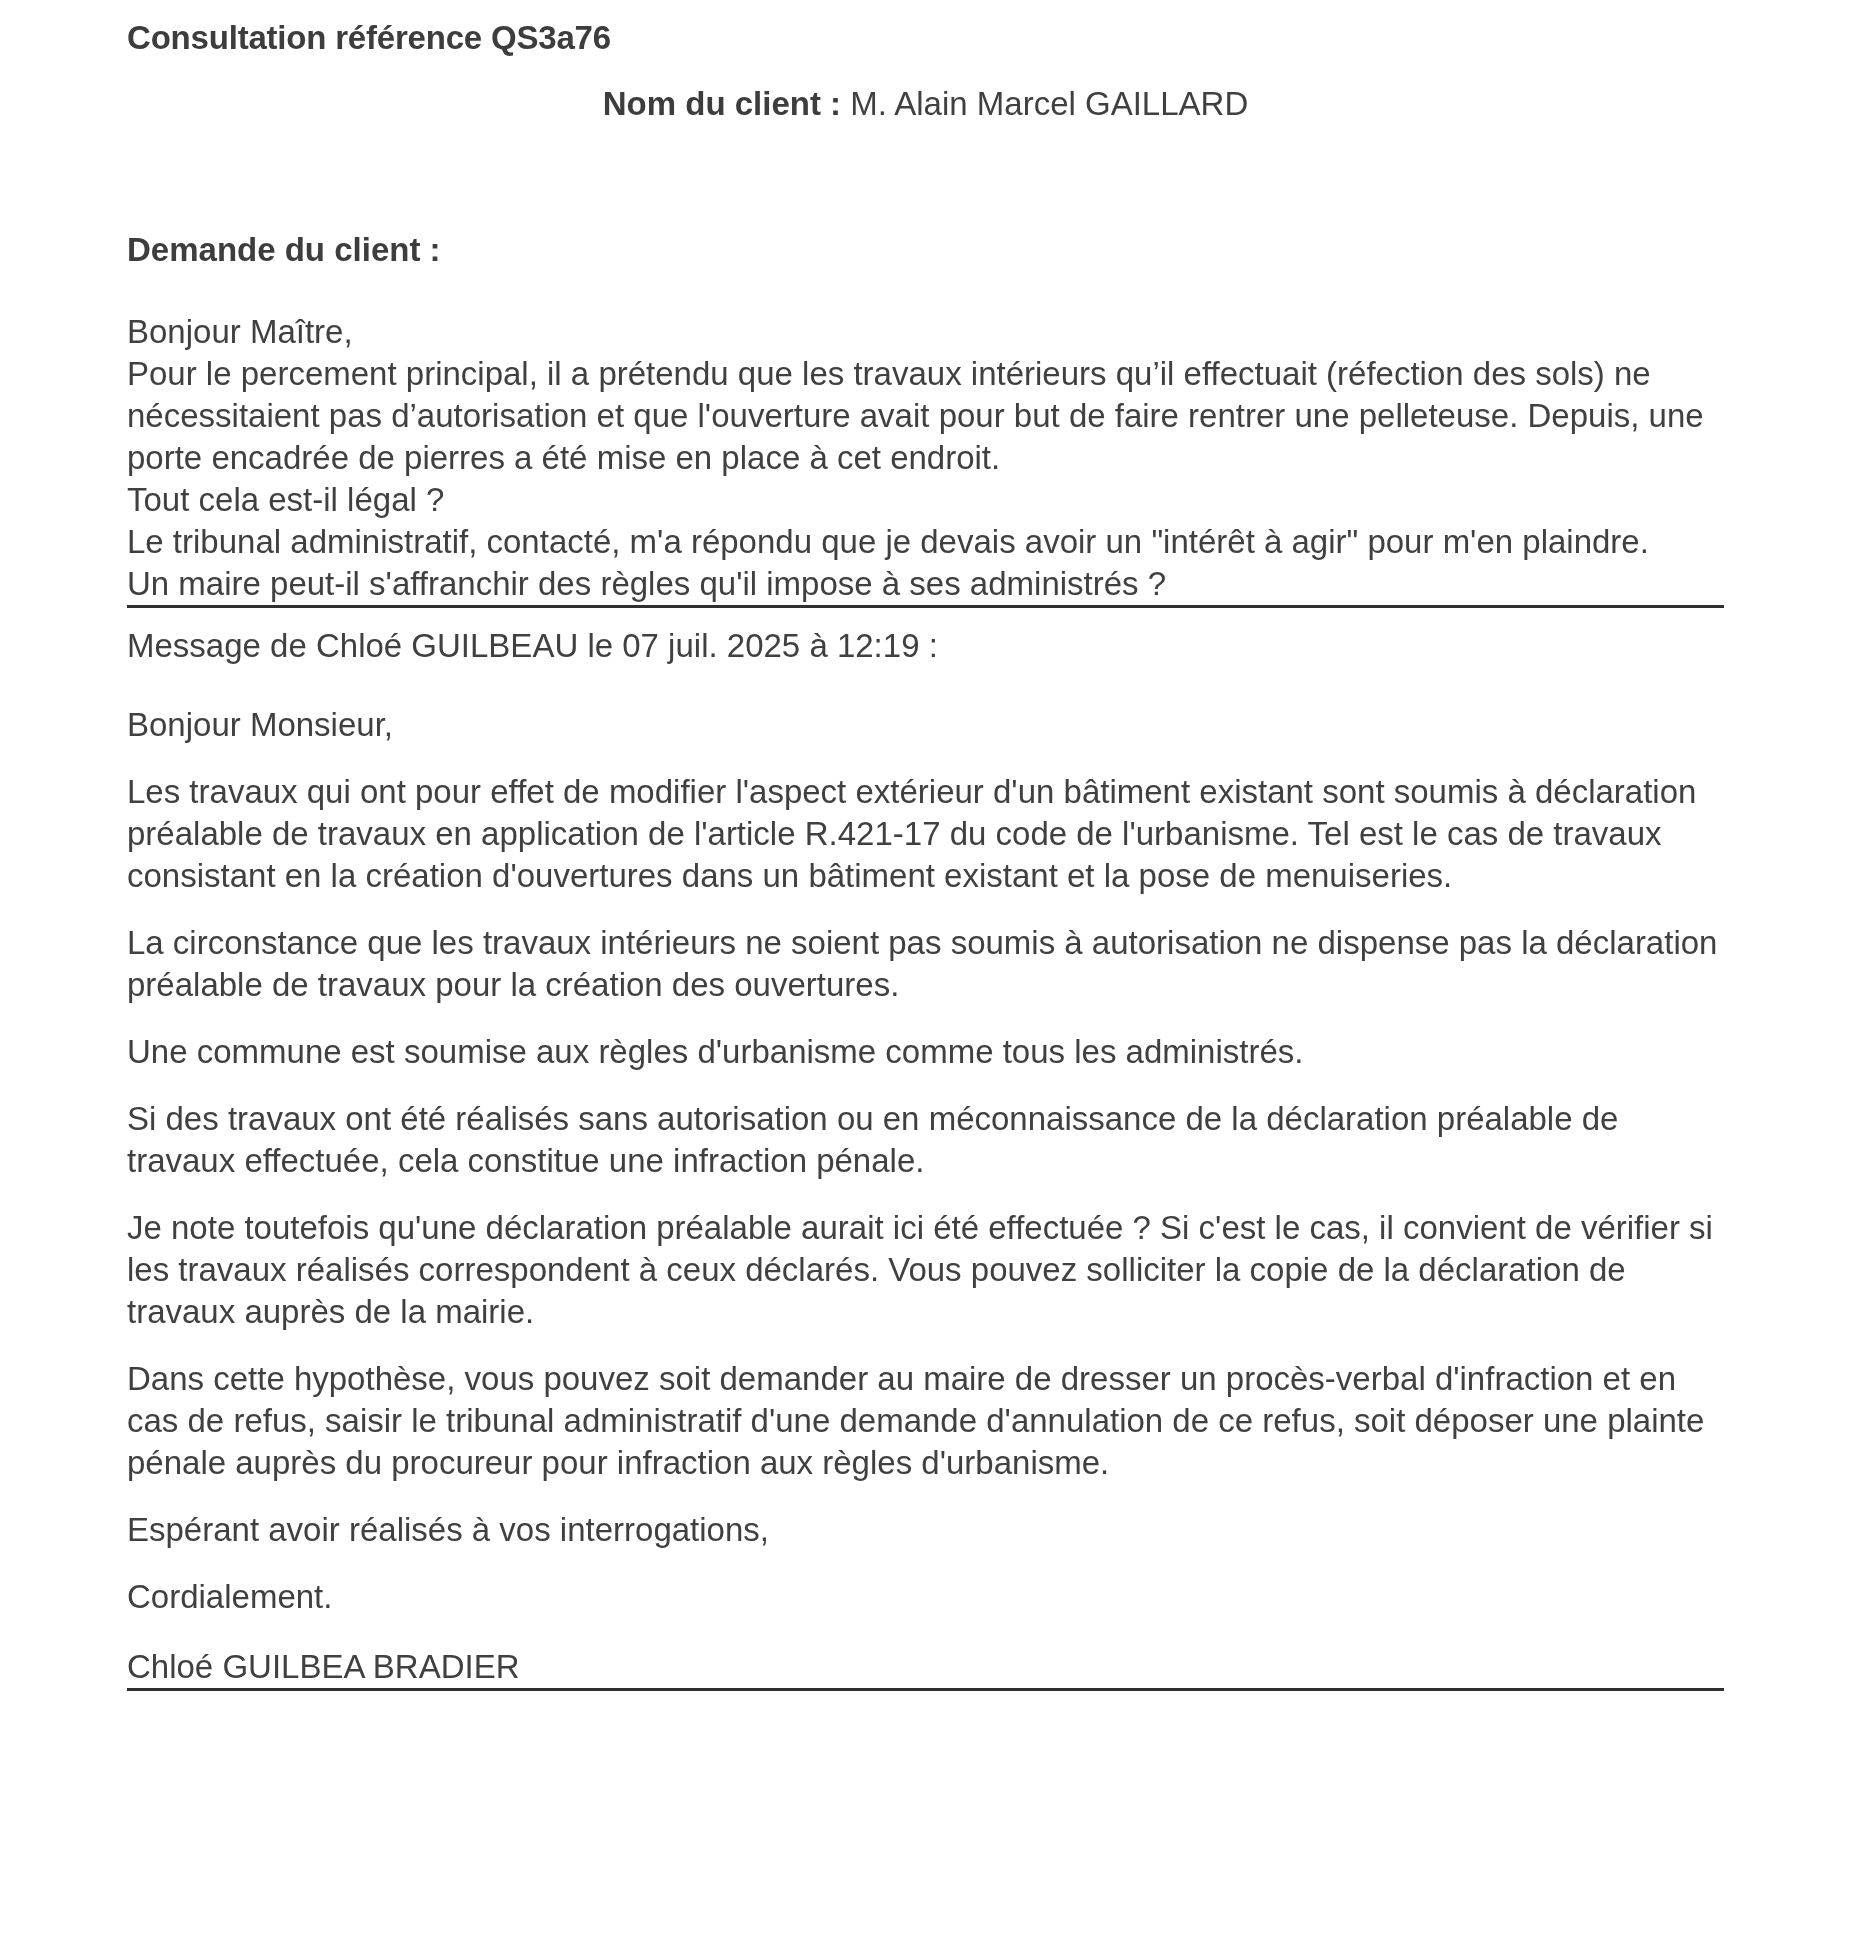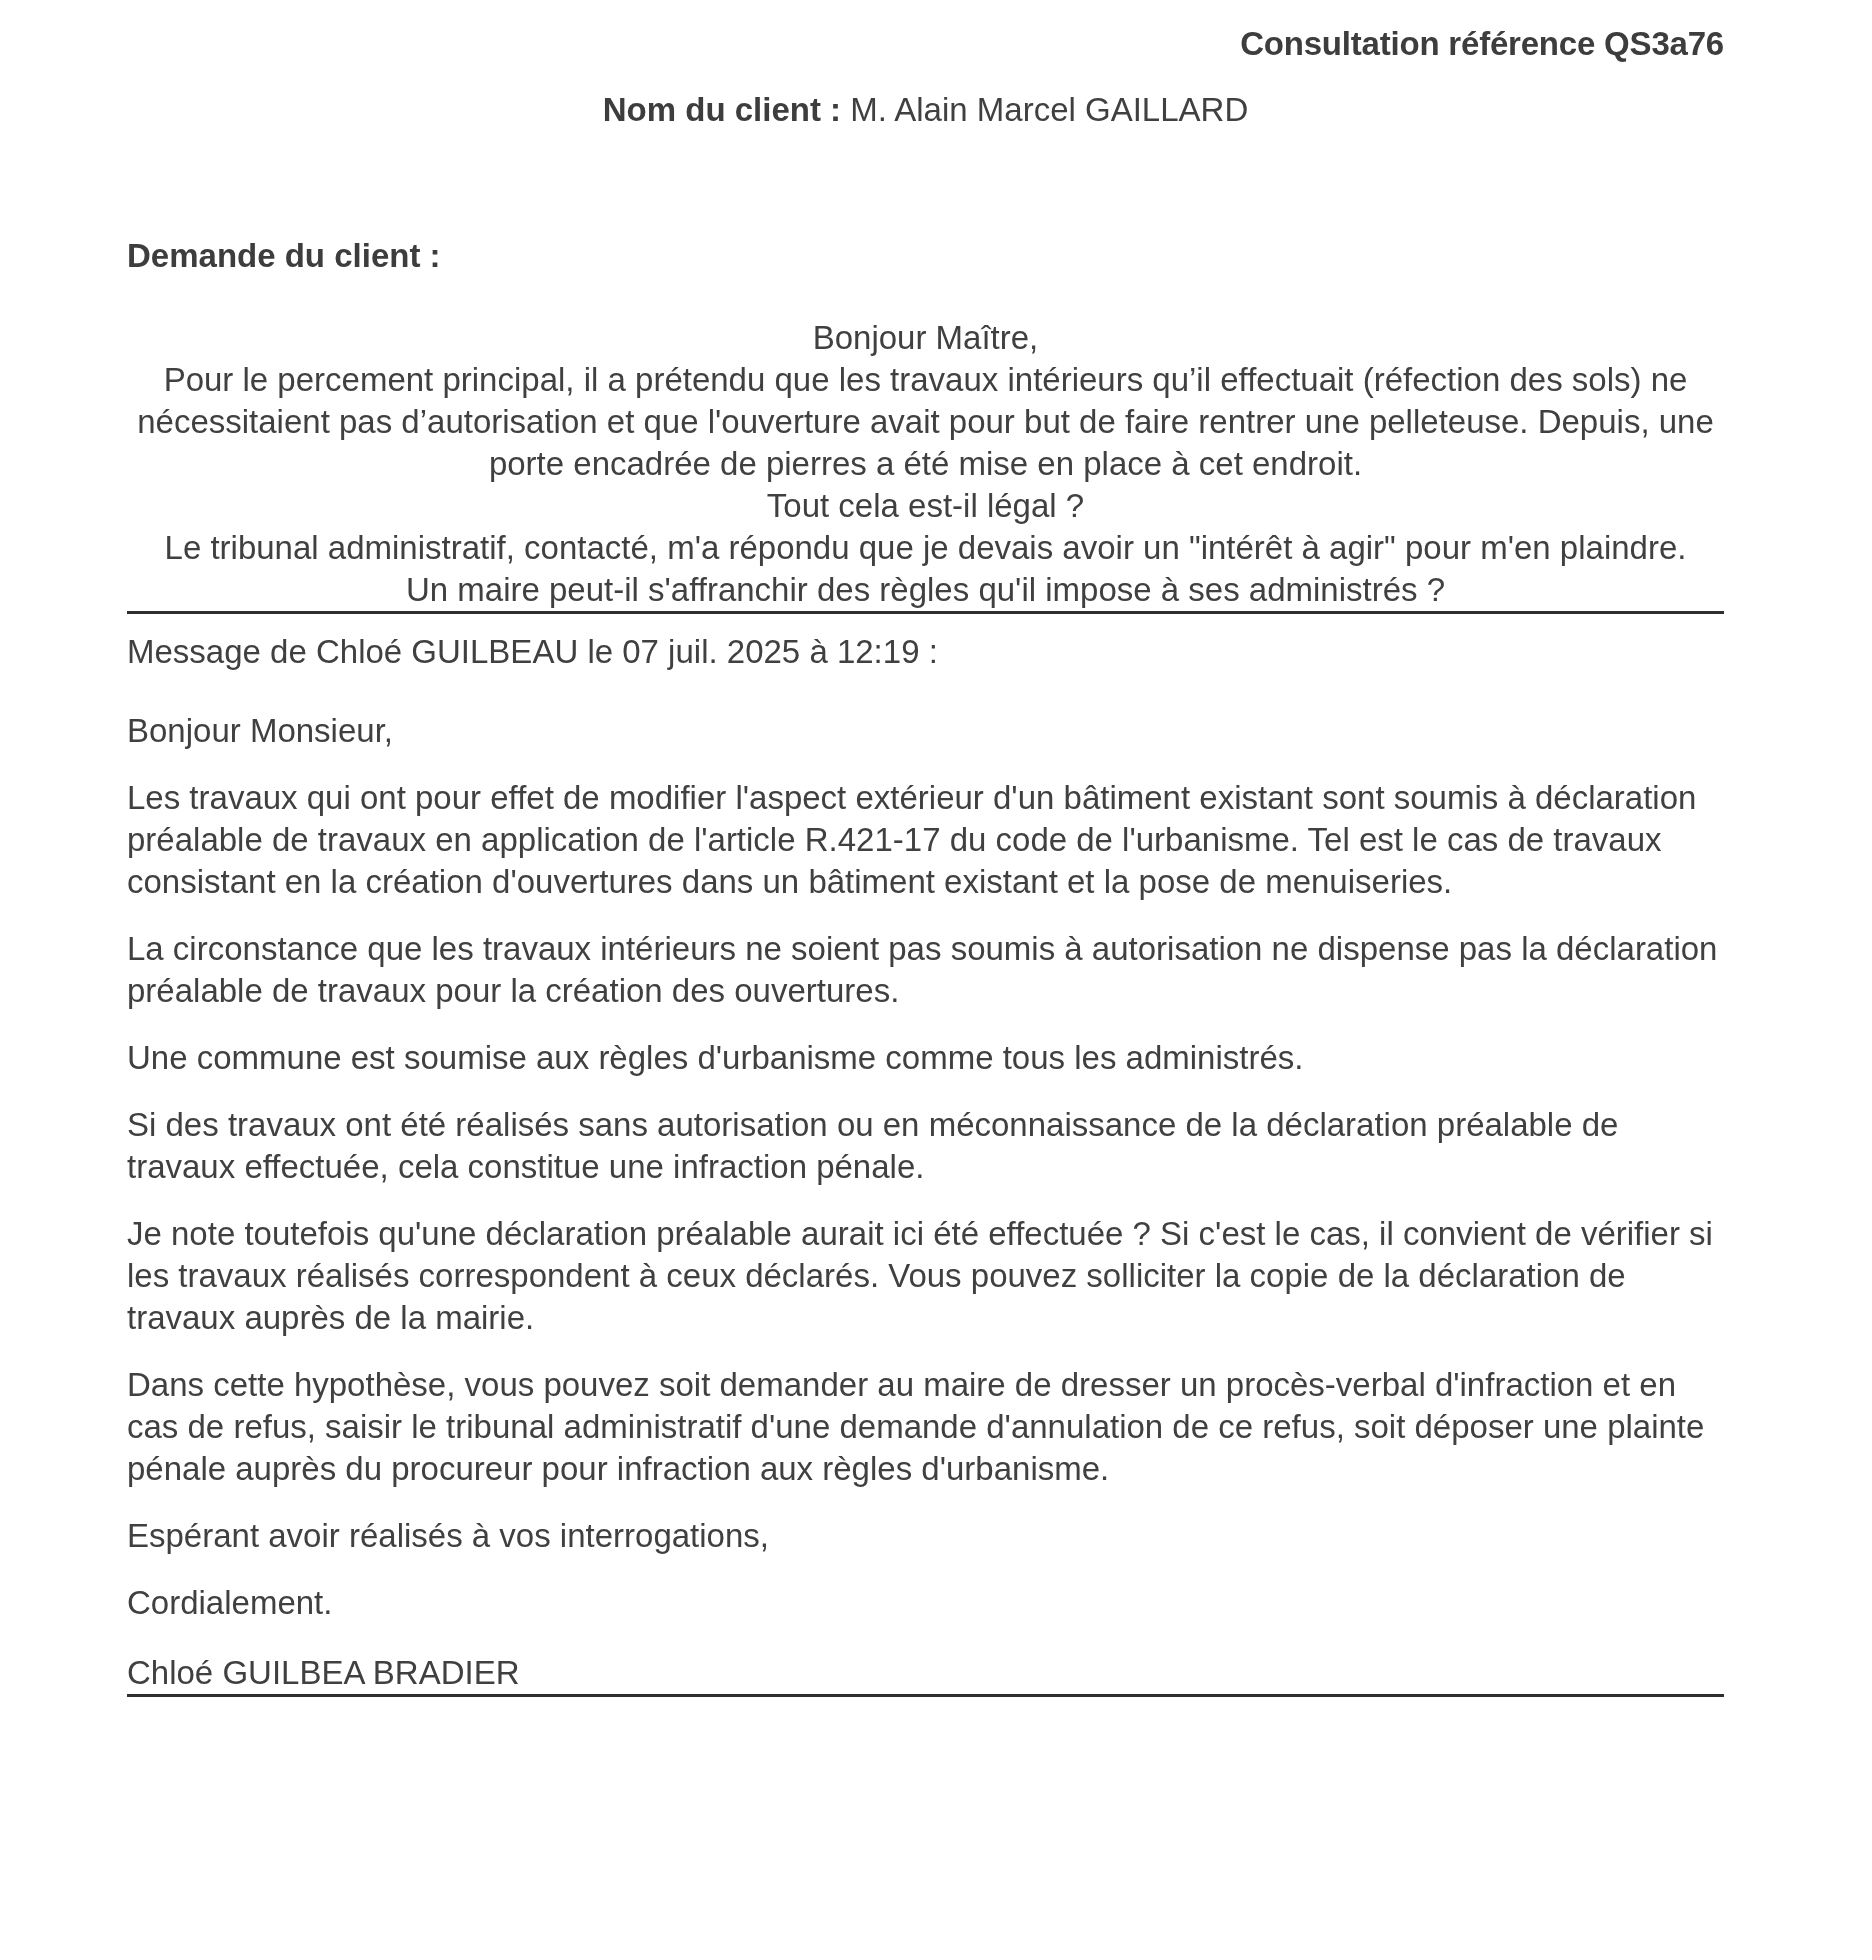--- a/index.html
+++ b/index.html
@@ -26,23 +26,22 @@
     margin-left: 127px;
     width: 1597px;
   }
 
   
   .doc-title {
     font-size: 33px;
     font-weight: bold;
     line-height: 42px;
     letter-spacing: -0.2px;
-    padding-top: 23px;
+    padding-top: 17px;
     color: #3d3d3d;
-    text-align: right;
   }
   .client-line {
     font-size: 33px;
     line-height: 42px;
     margin-top: 24px;
     color: #404040;
     text-align: center;
   }
   .client-line .lbl {
     font-weight: bold;
@@ -55,21 +54,20 @@
     margin-top: 104px;
     color: #3d3d3d;
   }
   .request-block {
     margin-top: 40px;
     font-size: 33px;
     line-height: 42px;
   }
   .request-block .rline {
     white-space: pre-wrap;
-    text-align: center;
   }
 
   hr.rule {
     border: 0;
     border-top: 3.1px solid #2f2f2f;
     margin: 0;
     width: 1597px;
   }
   .rule-top { margin-top: 40px; }
 

